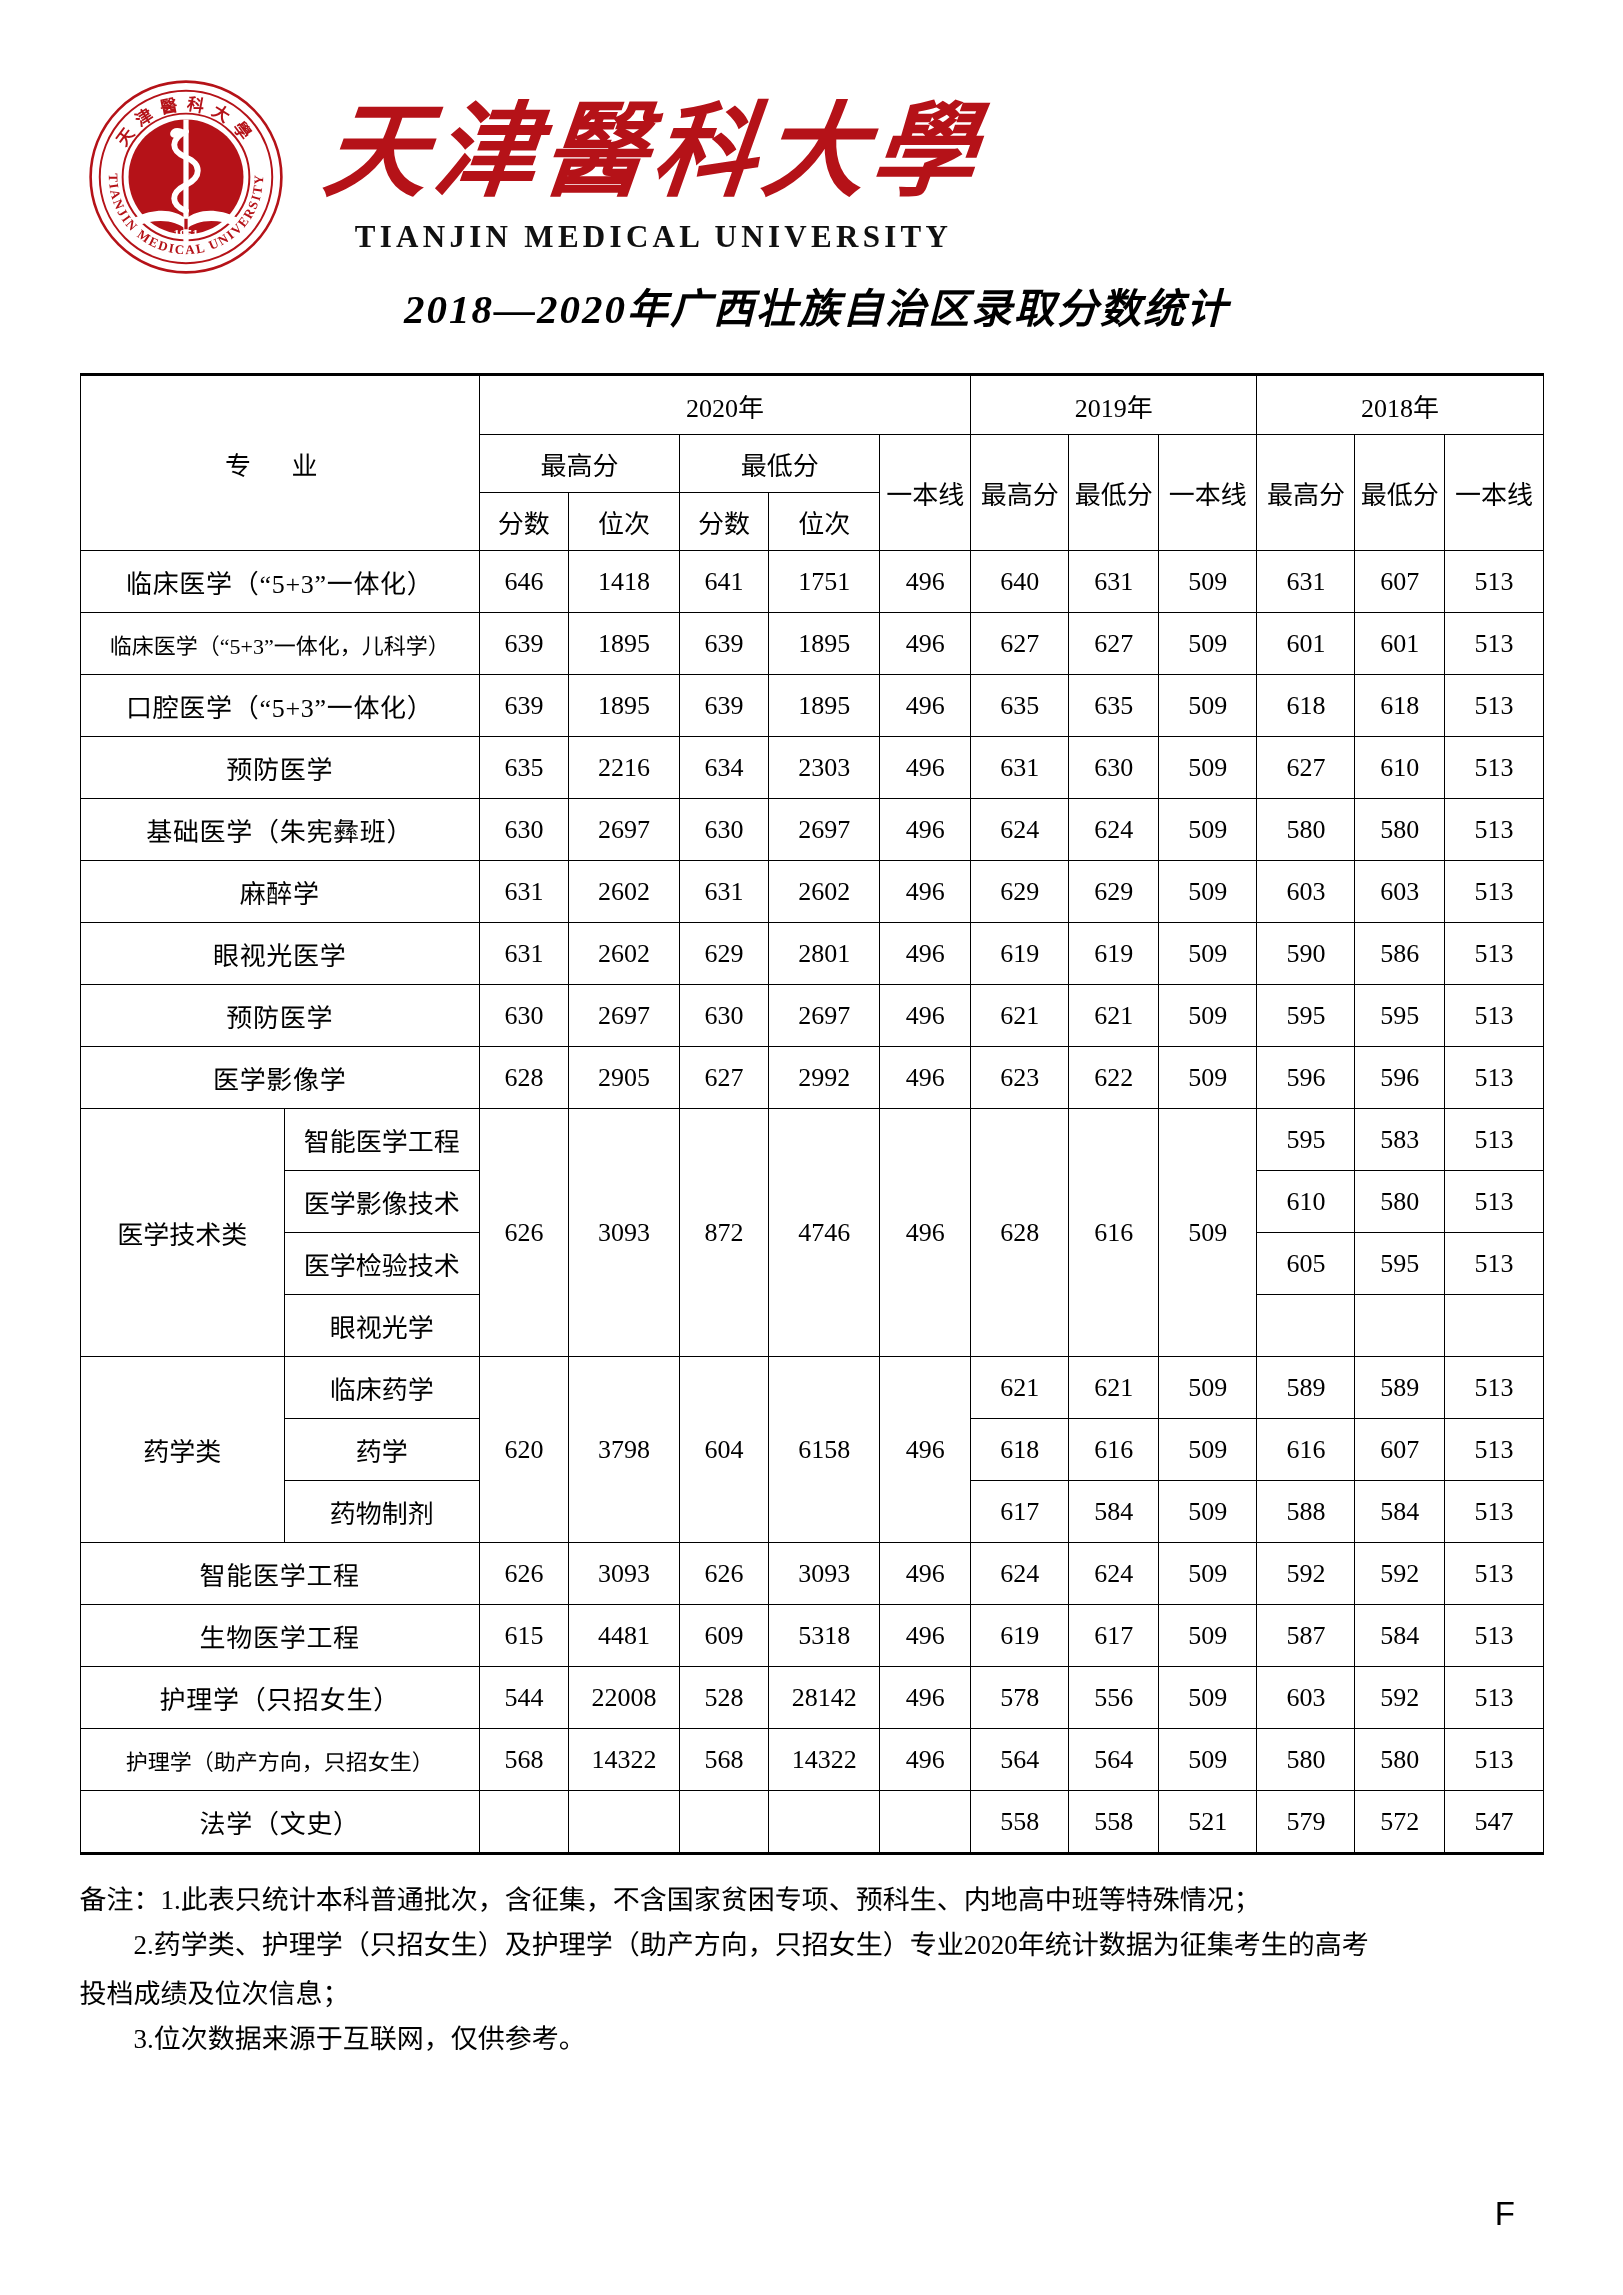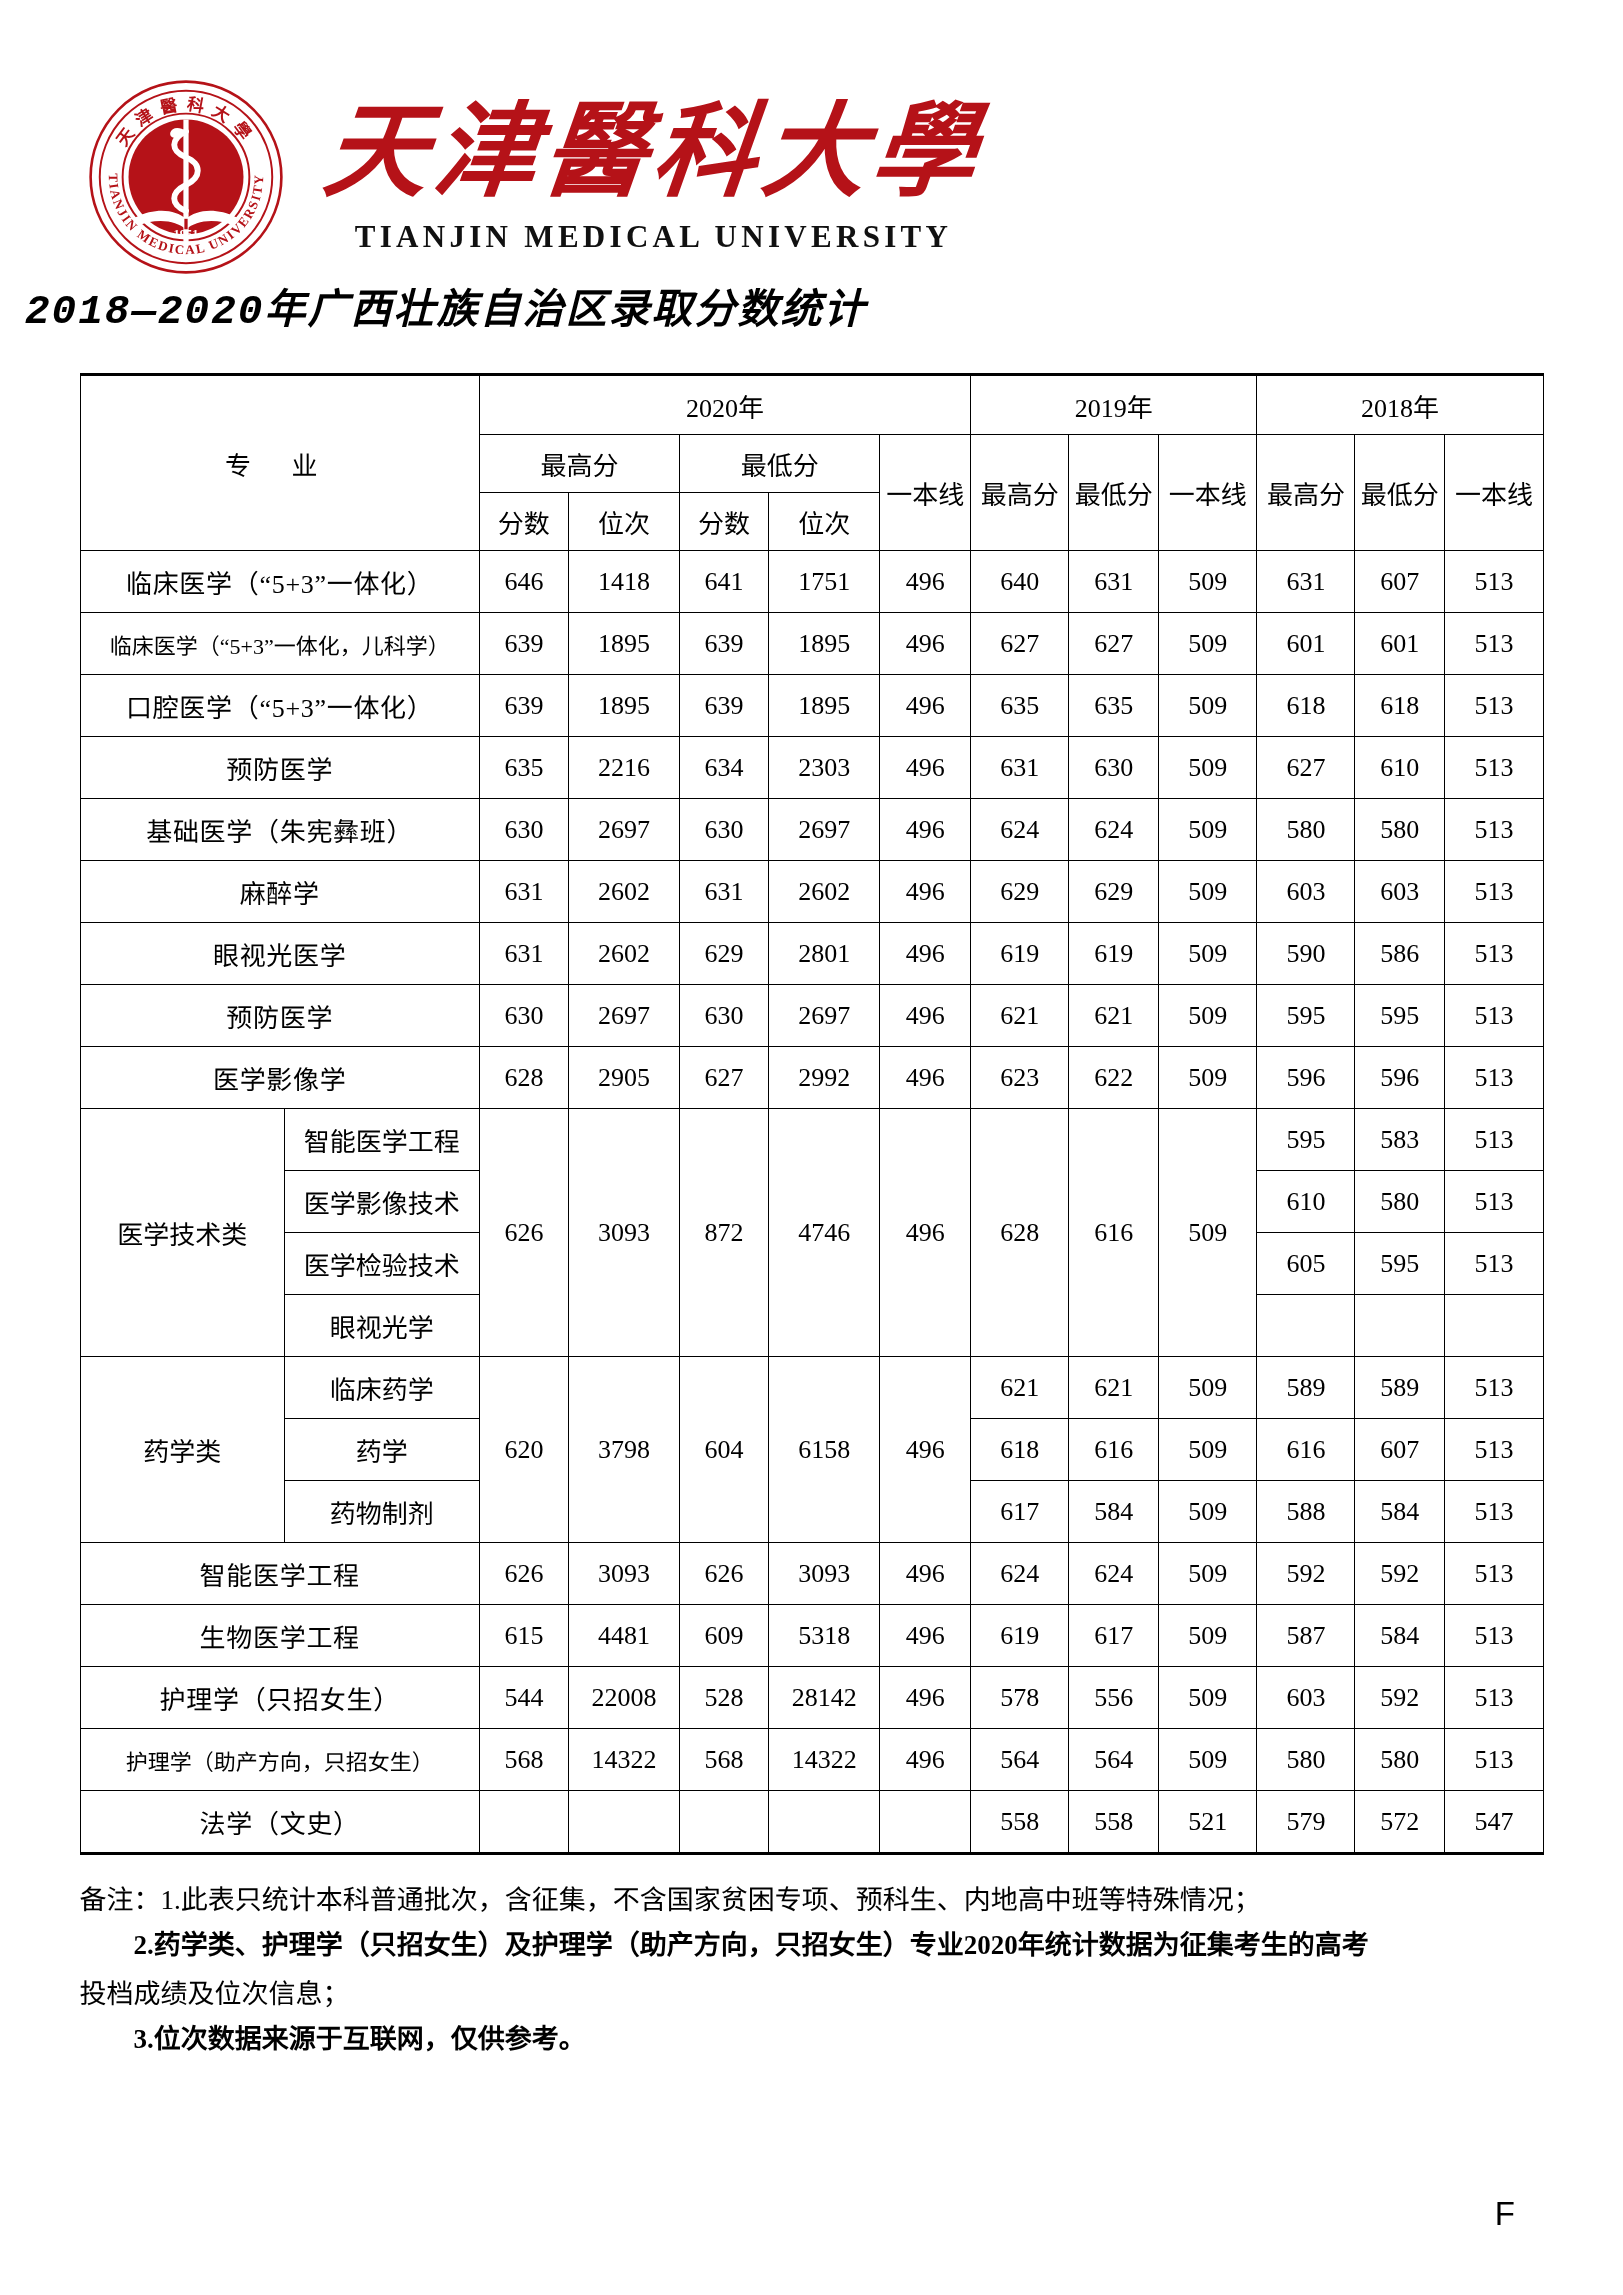--- a/index.html
+++ b/index.html
@@ -60,28 +60,28 @@
     font-size: 31px;
     font-weight: bold;
     letter-spacing: 4.3px;
     color: #111111;
     margin-top: 15.7px;
     white-space: nowrap;
   }
 
   
   .doc-title {
-    text-align: left;
-    font-family: Liberation Mono, monospace;
+    text-align: center;
+    font-family: Liberation Serif, serif;
     font-size: 41px;
     font-weight: bold;
     font-style: italic;
     letter-spacing: 2px;
     margin: 59px 0 0 0;
-    padding-left: 25px;
+    padding-left: 10px;
     color: #000000;
   }
 
   
   .table-wrap {
     margin: 38px auto 0 auto;
     width: 1464px;
   }
   table.scores {
     border-collapse: collapse;
@@ -148,21 +148,21 @@
   
   .notes {
     margin: 23.6px auto 0 auto;
     width: 1464px;
     font-family: "Liberation Serif", "DejaVu Serif", serif;
     font-size: 27px;
     line-height: 1.62;
     color: #000;
   }
   .notes p { margin: 0 0 1.3px 0; }
-  .notes .indent { text-indent: 54px; font-weight: bold; }
+  .notes .indent { text-indent: 54px; }
   .notes .flush { text-indent: 0; margin-top: 6px; }
 
   .page-mark {
     position: absolute;
     right: 108px;
     bottom: 62px;
     font-family: "Liberation Sans", "DejaVu Sans", sans-serif;
     font-size: 33px;
     color: #000;
   }

